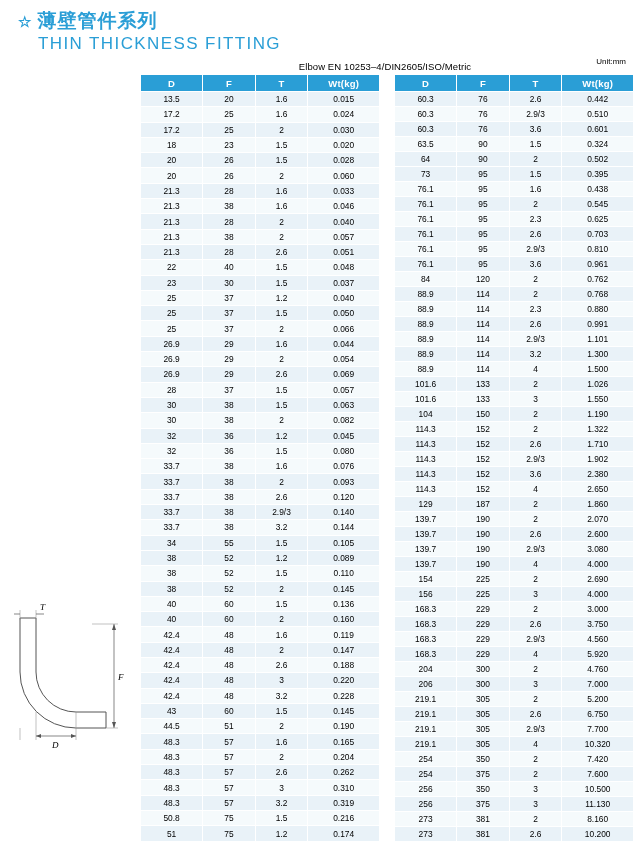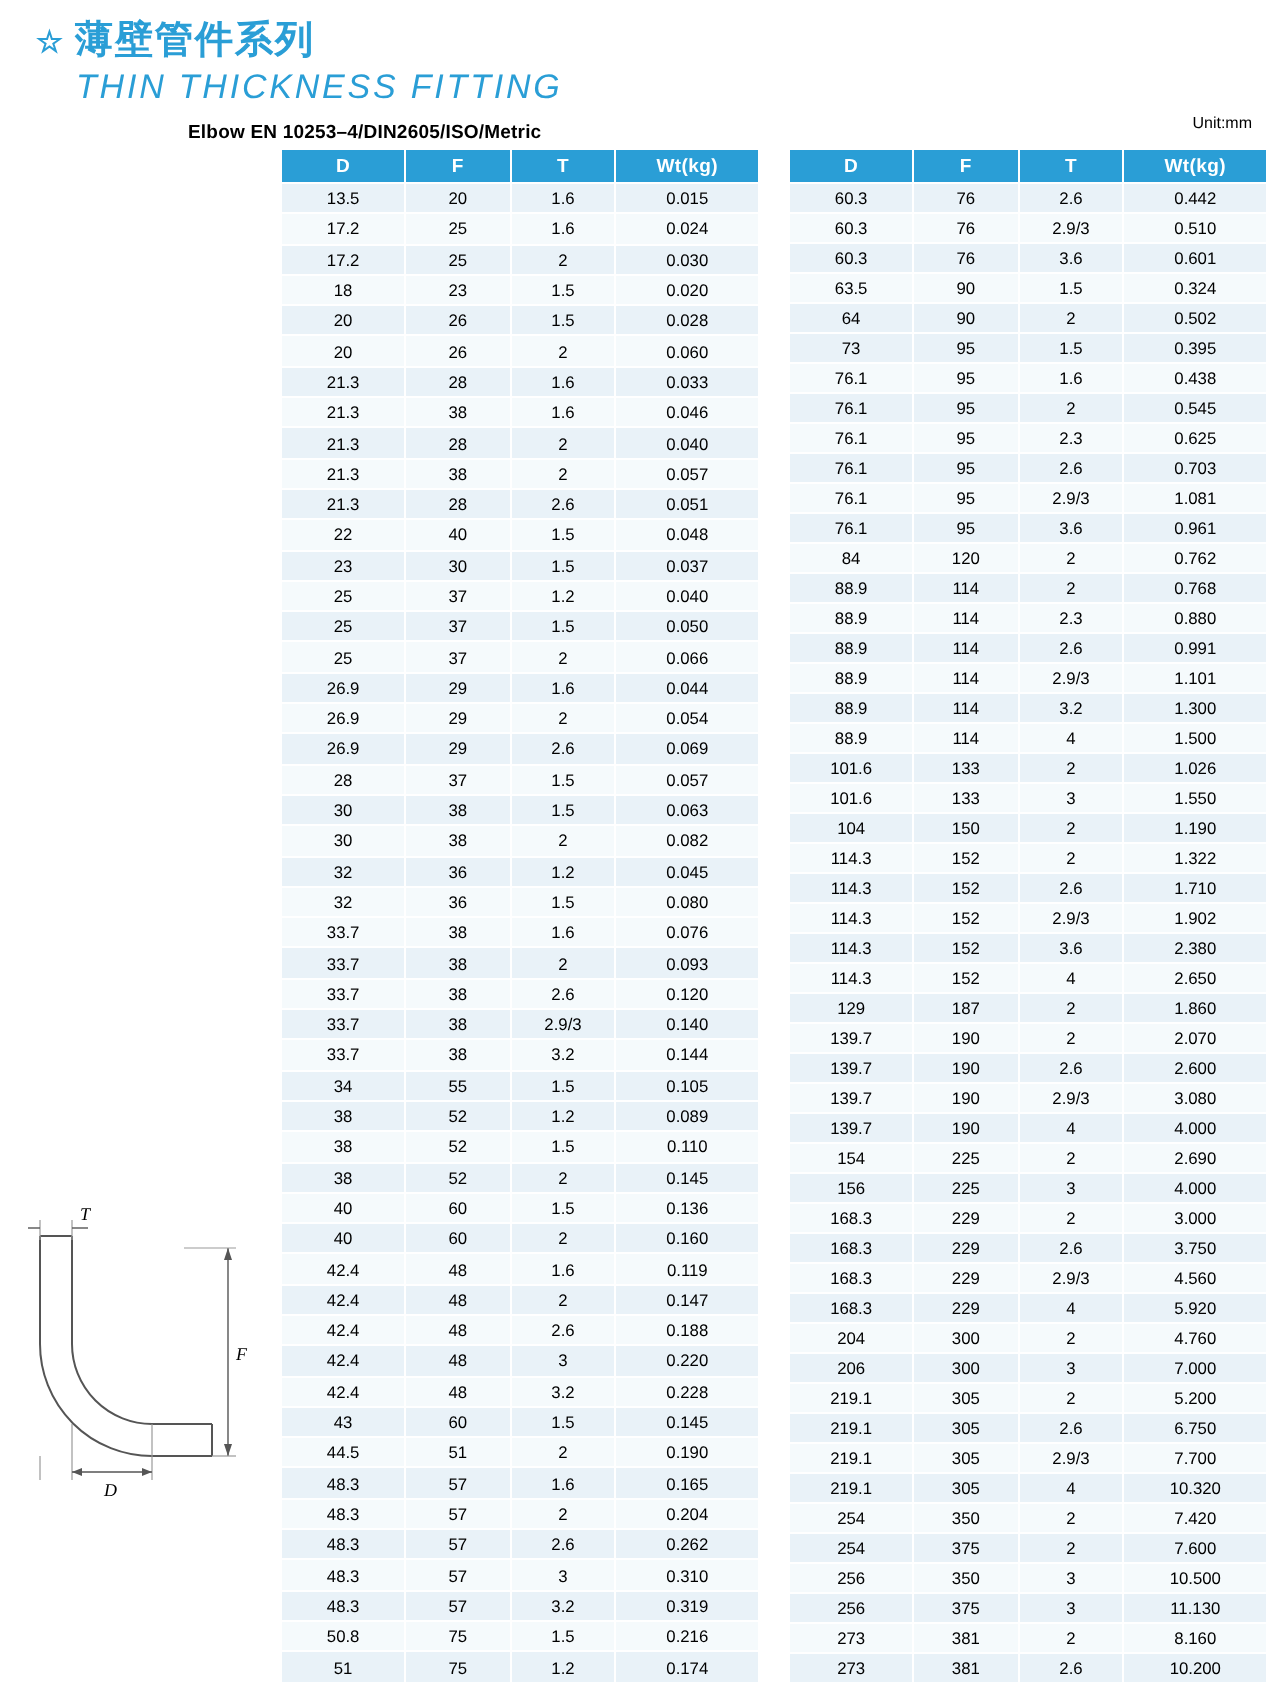--- a/index.html
+++ b/index.html
@@ -34,29 +34,29 @@
     line-height: 1;
   }
   .title-en {
     color: #2a9ed6;
     font-size: 17px;
     letter-spacing: 1.4px;
     line-height: 22px;
     margin-top: 1px;
     margin-left: 20px;
     font-weight: 500;
-    font-style: italic;
   }
   .standard-line {
-    margin-left: 76px;
+    margin-left: 108px;
     margin-top: 6px;
     font-size: 9.5px;
-    font-weight: bold;
+    font-weight: normal;
     color: #000;
     letter-spacing: 0.1px;
+    text-align: center;
   }
   .unit-line {
     position: absolute;
     right: 18px;
     top: 57px;
     font-size: 8px;
     color: #000;
   }
   
   .tables {
@@ -515,21 +515,21 @@
           <tr>
             <td>76.1</td>
             <td>95</td>
             <td>2.6</td>
             <td>0.703</td>
           </tr>
           <tr class="alt">
             <td>76.1</td>
             <td>95</td>
             <td>2.9/3</td>
-            <td>1.081</td>
+            <td>0.810</td>
           </tr>
           <tr>
             <td>76.1</td>
             <td>95</td>
             <td>3.6</td>
             <td>0.961</td>
           </tr>
           <tr class="alt">
             <td>84</td>
             <td>120</td>

